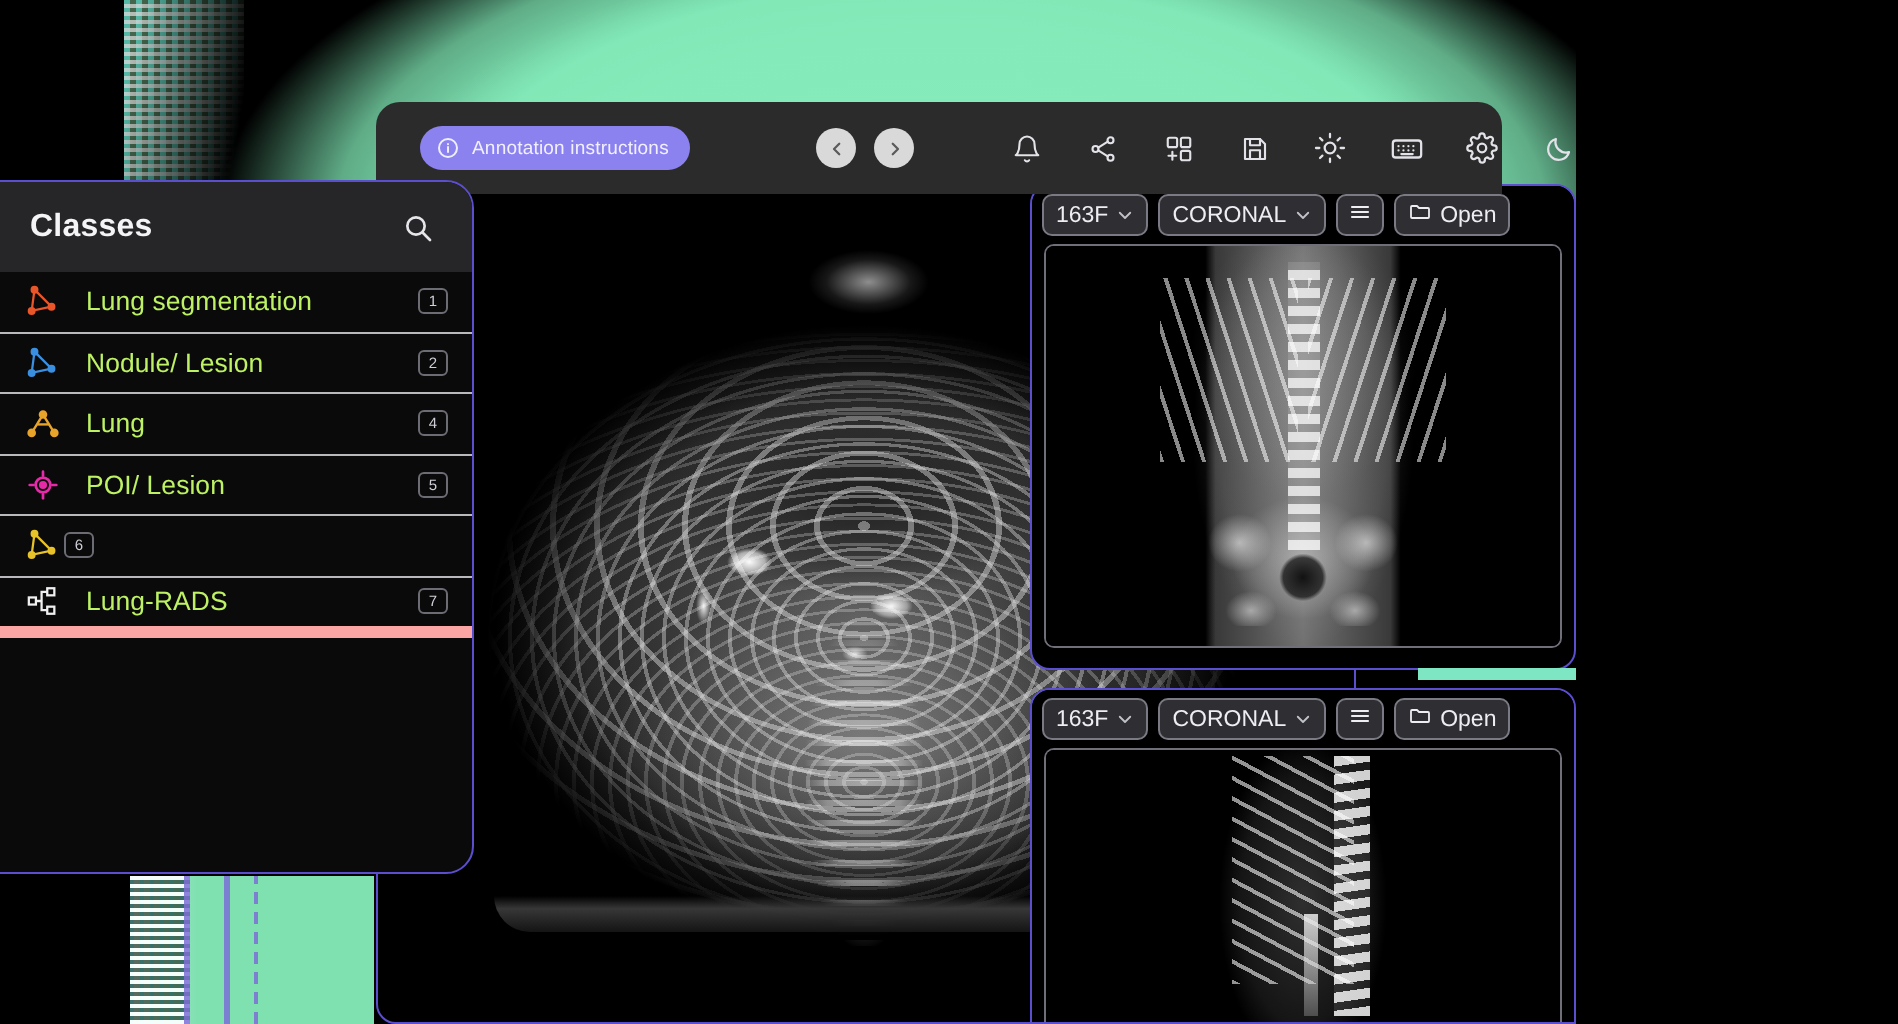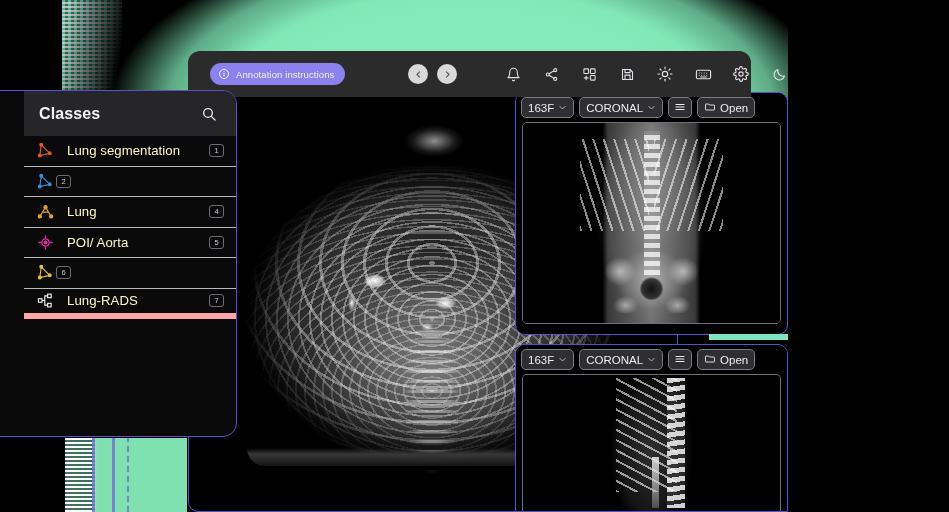--- a/index.html
+++ b/index.html
@@ -111,38 +111,38 @@
   .main-view .couch {
     position: absolute; left: 58px; top: 355px; width: 370px; height: 18px;
     background: linear-gradient(180deg, rgba(0,0,0,0) 0%, rgba(58,58,58,.95) 35%, rgba(22,22,22,.9) 100%);
     border-radius: 0 0 120px 120px;
   }
 
   
   .classes-panel {
     position: absolute; left: -1px; top: 90px; width: 238px; height: 347px;
     background: #0a0a0a; border: 1.5px solid #5b4fcf; border-radius: 0 14px 14px 0;
-    z-index: 8; overflow: hidden; padding-left: 24px;
+    z-index: 8; overflow: hidden;
   }
   .classes-head {
     height: 45px; background: #262629;
     display: flex; align-items: center; justify-content: space-between;
     padding: 0 17px 0 15px;
   }
   .classes-title { color: #f4f4f6; font-size: 16px; font-weight: bold; letter-spacing: .1px; }
   .search-btn { width: 20px; height: 20px; display:flex; align-items:center; justify-content:center; cursor:pointer; color:#e6e6ea; }
   .class-list { padding: 0 0 0 0; }
   .class-row {
     display: flex; align-items: center; height: 30.5px;
     padding: 0 12px 0 10px; border-bottom: 1px solid #b9b9bd;
     cursor: pointer;
   }
   .class-row:last-child { border-bottom: 6px solid #fca5a5; }
   .class-icon { width: 22px; height: 20px; display:flex; align-items:center; justify-content:center; flex: none; }
-  .class-label { flex: 1; margin-left: 11px; color: #fef9c3; font-size: 13.2px; letter-spacing: .05px; }
+  .class-label { flex: 1; margin-left: 11px; color: #bef264; font-size: 13.2px; letter-spacing: .05px; }
   .class-key {
     width: 15px; height: 13px; border: 1px solid #6c6c74; border-radius: 3px;
     display:flex; align-items:center; justify-content:center;
     font-size: 7.5px; color: #cfcfd6; flex: none;
   }
 
   
   .side-vp {
     position: absolute; right: 0px; background: #000;
     border: 1.5px solid #5b4fcf; border-radius: 10px; overflow: hidden; z-index: 5;
@@ -372,20 +372,21 @@
 
       <div class="class-row">
         <span class="class-icon">
           <svg width="17" height="17" viewBox="0 0 24 24" fill="none" stroke="#3b8fe0" stroke-width="1.6">
               <polygon points="6,4 18,16 4,19" fill="none"></polygon>
               <circle cx="6" cy="4" r="2" fill="#3b8fe0"></circle>
               <circle cx="18" cy="16" r="2" fill="#3b8fe0"></circle>
               <circle cx="4" cy="19" r="2" fill="#3b8fe0"></circle>
             </svg>
         </span>
+        <span class="class-label">Nodule/ Lesion</span>
         <span class="class-key">2</span>
       </div>
 
 
       <div class="class-row">
         <span class="class-icon">
           <svg width="17" height="17" viewBox="0 0 24 24" fill="none" stroke="#e8a32a" stroke-width="1.7">
               <polyline points="4,19 12,6 20,19"></polyline>
               <line x1="8" y1="13" x2="16" y2="13"></line>
               <circle cx="12" cy="6" r="2.2" fill="#e8a32a"></circle>
@@ -401,21 +402,21 @@
         <span class="class-icon">
           <svg width="17" height="17" viewBox="0 0 24 24" fill="none" stroke="#e62aa8" stroke-width="1.9" stroke-linecap="round">
               <circle cx="12" cy="12" r="5.2"></circle>
               <circle cx="12" cy="12" r="1.9" fill="#e62aa8"></circle>
               <line x1="12" y1="2.6" x2="12" y2="5.4"></line>
               <line x1="12" y1="18.6" x2="12" y2="21.4"></line>
               <line x1="2.6" y1="12" x2="5.4" y2="12"></line>
               <line x1="18.6" y1="12" x2="21.4" y2="12"></line>
             </svg>
         </span>
-        <span class="class-label">POI/ Aorta</span>
+        <span class="class-label">POI/ Lesion</span>
         <span class="class-key">5</span>
       </div>
 
       <div class="class-row">
         <span class="class-icon">
           <svg width="17" height="17" viewBox="0 0 24 24" fill="none" stroke="#e8c22a" stroke-width="1.6">
               <polygon points="6,4 18,16 4,19" fill="none"></polygon>
               <circle cx="6" cy="4" r="2" fill="#e8c22a"></circle>
               <circle cx="18" cy="16" r="2" fill="#e8c22a"></circle>
               <circle cx="4" cy="19" r="2" fill="#e8c22a"></circle>

